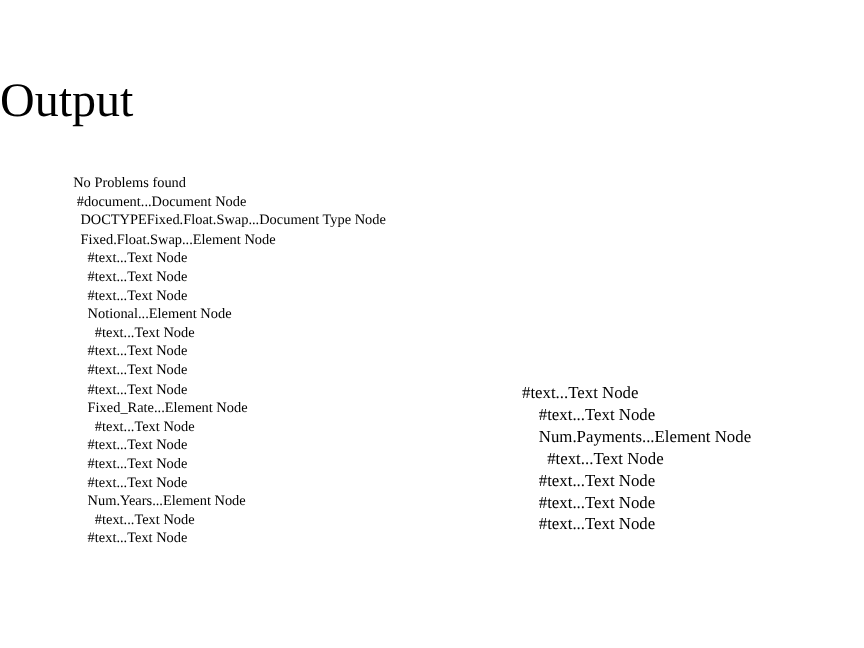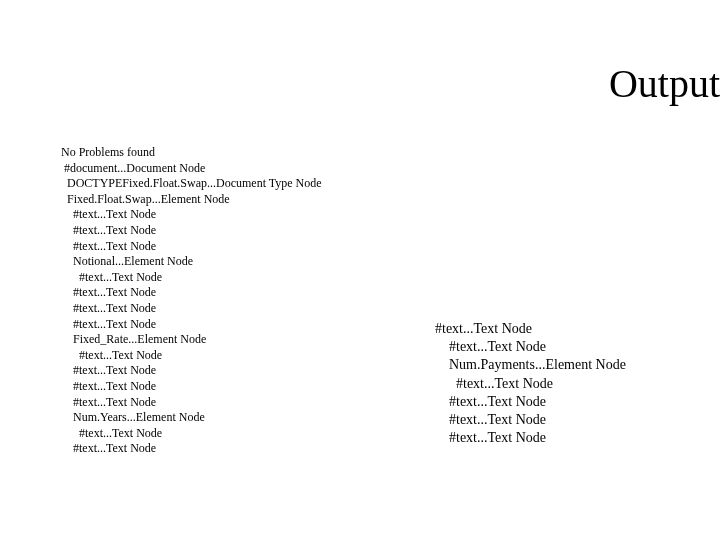--- a/index.html
+++ b/index.html
@@ -7,21 +7,21 @@
     padding: 0;
     width: 720px;
     height: 540px;
     background: #fff;
     font-family: "Times New Roman", Times, serif;
     color: #000;
     overflow: hidden;
     position: relative;
   }
   .title {
-    text-align: right;
+    text-align: left;
     font-size: 40px;
     font-weight: normal;
     margin-top: 60px;
     margin-bottom: 28px;
   }
   .tree {
     position: absolute;
     left: 61px;
     top: 145px;
     font-size: 12px;

